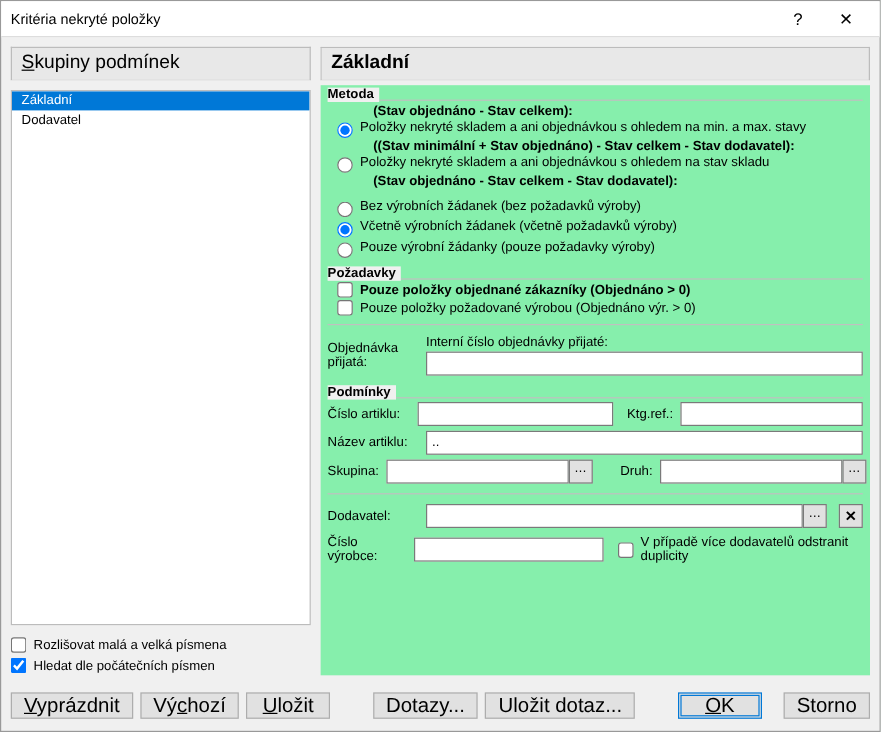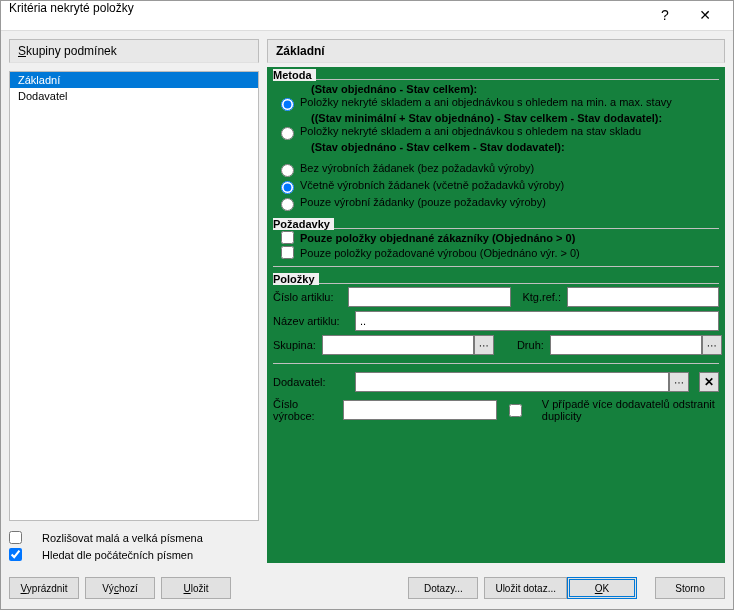--- a/index.html
+++ b/index.html
@@ -1,52 +1,52 @@
 <!DOCTYPE html>
 <html><head>
 <meta charset="utf-8">
 <style>
 * { box-sizing: border-box; margin: 0; padding: 0; }
 body { font-family: "Segoe UI", Tahoma, sans-serif; font-size: 11px; background: #f0f0f0; color: #000; }
 .window { width: 734px; height: 610px; background: #f0f0f0; border: 1px solid #999; display: flex; flex-direction: column; }
-.titlebar { height: 30px; background: #fff; display: flex; padding: 0 8px; border-bottom: 1px solid #ddd; }
+.titlebar { height: 30px; background: #fff; display: flex; align-items: center; padding: 0 8px; border-bottom: 1px solid #ddd; }
 .title { flex: 1; font-size: 12px; }
 .tbtn { width: 40px; height: 28px; display: flex; align-items: center; justify-content: center; font-size: 14px; cursor: pointer; }
 .body { flex: 1; display: flex; padding: 8px; gap: 8px; overflow: hidden; }
 .leftcol { width: 250px; display: flex; flex-direction: column; gap: 8px; }
 .rightcol { flex: 1; display: flex; flex-direction: column; gap: 4px; overflow: hidden; }
-.section-hdr { background: #e8e8e8; border: 1px solid #bcbcbc; border-bottom: 1px solid #e0e0e0; padding: 4px 8px; font-size: 12px; }
+.section-hdr { background: #e8e8e8; border: 1px solid #bcbcbc; border-bottom: 1px solid #e0e0e0; padding: 4px 8px; font-size: 16px; }
 .section-hdr.bold { font-weight: bold; }
 .listbox { flex: 1; background: #fff; border: 1px solid #bcbcbc; overflow: auto; }
 .listitem { padding: 2px 8px; cursor: pointer; }
 .listitem.selected { background: #0078d7; color: #fff; }
-.checkbox-row { display: flex; align-items: center; gap: 20px; padding: 2px 0; }
+.checkbox-row { display: flex; align-items: center; gap: 6px; padding: 2px 0; }
 .checkbox-row input { width: 13px; height: 13px; }
-.content { flex: 1; background: #15803d; padding: 2px 6px 2px 6px; overflow: auto; }
+.content { flex: 1; background: #86efac; padding: 2px 6px 2px 6px; overflow: auto; }
 .group-box { position: relative; }
 .group-line { position: absolute; top: 10px; left: 0; right: 0; height: 1px; background: #c0c0c0; z-index: 0; }
 .group-label { position: relative; display: inline-block; background: #f0f0f0; padding: 0 4px 0 0; font-weight: bold; z-index: 1; }
 .radios { padding: 2px 0 6px 8px; }
 .radio-row { display: flex; align-items: flex-start; gap: 6px; padding: 1px 0; }
 .radio-row input { margin-top: 2px; }
 .radio-desc { padding-left: 30px; color: #000; font-weight: bold; }
 .chk-row { display: flex; align-items: center; gap: 6px; padding: 1px 0 1px 8px; }
 .chk-row.bold span { font-weight: bold; text-align: right; }
 .hr { height: 1px; background: #c0c0c0; margin: 6px 0; }
 .formrow { display: flex; align-items: center; gap: 6px; padding: 2px 0; }
 .formlabel { width: 76px; }
 .widelabel { width: 76px; }
 .formrow input[type=text] { border: 1px solid #7a7a7a; height: 20px; padding: 0 4px; font-size: 11px; font-family: inherit; background: #fff; }
 .small-label { min-width: 44px; }
 .btn-in-input { width: 20px; height: 20px; border: 1px solid #7a7a7a; background: #e1e1e1; display: inline-flex; align-items: center; justify-content: center; cursor: pointer; font-size: 10px; }
 .footer { padding: 6px 8px 10px 8px; display: flex; align-items: center; }
 .footer-left { display: flex; gap: 6px; }
-.footer-center { flex: 1; display: flex; justify-content: flex-end; gap: 6px; }
+.footer-center { flex: 1; display: flex; justify-content: center; gap: 6px; }
 .footer-right { display: flex; gap: 18px; }
-button.winbtn { min-width: 70px; height: 22px; border: 1px solid #adadad; background: #e1e1e1; font-size: 10px; font-family: inherit; cursor: pointer; padding: 0 10px; }
+button.winbtn { min-width: 70px; height: 22px; border: 1px solid #adadad; background: #e1e1e1; font-size: 17px; font-family: inherit; cursor: pointer; padding: 0 10px; }
 button.winbtn.default { border: 1px solid #0078d7; outline: 1px solid #0078d7; outline-offset: -3px; }
 .u { text-decoration: underline; }
 .flex1 { flex: 1; }
 .input-combo { display: flex; flex: 1; }
 .input-combo input { flex: 1; border-right: none; }
 .x-btn { width: 20px; height: 20px; border: 1px solid #7a7a7a; background: #e1e1e1; display: inline-flex; align-items: center; justify-content: center; cursor: pointer; margin-left: 4px; font-weight: bold; font-size: 12px; }
 </style>
 </head>
 <body>
 
@@ -121,24 +121,31 @@
           <input type="checkbox" style="">
           <span>Pouze položky objednané zákazníky (Objednáno &gt; 0)</span>
         </label>
         <label class="chk-row">
           <input type="checkbox" style="">
           <span>Pouze položky požadované výrobou (Objednáno výr. &gt; 0)</span>
         </label>
 
         <div class="hr"></div>
 
+        <div class="formrow">
+          <div class="widelabel">Objednávka přijatá:</div>
+          <div class="flex1">
+            <div style="padding-bottom:2px;">Interní číslo objednávky přijaté:</div>
+            <input type="text" style="width: 100%;" value="">
+          </div>
+        </div>
 
         <div class="group-box" style="margin-top:6px;">
           <div class="group-line"></div>
-          <span class="group-label">Položky</span>
+          <span class="group-label">Podmínky</span>
         </div>
 
         <div class="formrow">
           <div class="formlabel">Číslo artiklu:</div>
           <input type="text" style="width: 180px;" value="">
           <div class="small-label" style="text-align:right;">Ktg.ref.:</div>
           <input type="text" class="flex1" value="" style="">
         </div>
 
         <div class="formrow">

